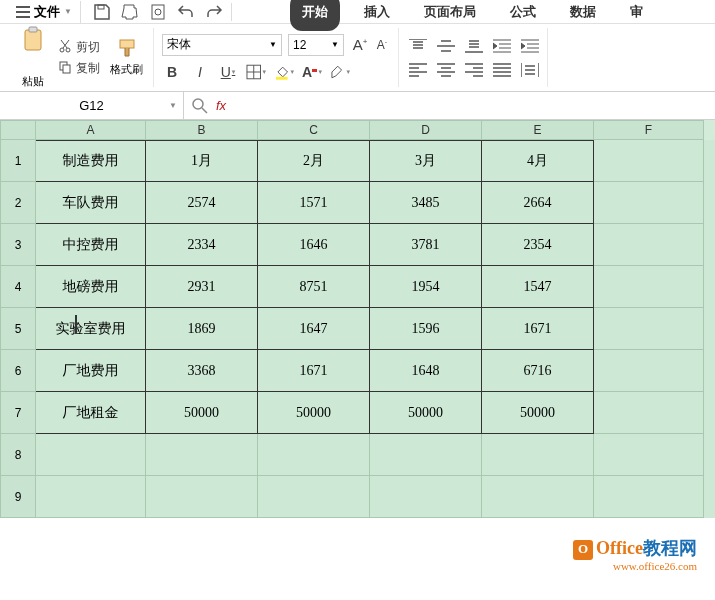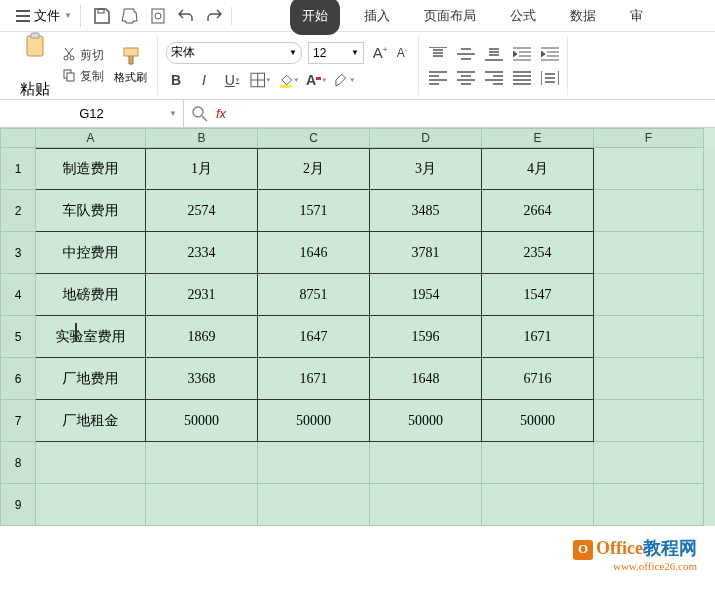--- a/index.html
+++ b/index.html
@@ -1,43 +1,43 @@
 <!DOCTYPE html>
 <html><head>
   <meta charset="utf-8">
   <style>
     * { box-sizing: border-box; margin: 0; padding: 0; }
     body { font-family: "Microsoft YaHei", sans-serif; font-size: 13px; background: #fff; width: 715px; height: 600px; overflow: hidden; position: relative; }
     
     
-    .menubar { height: 32px; background: #fff; border-bottom: 1px solid #e0e0e0; display: flex; align-items: center; padding: 0 8px; gap: 4px; }
+    .menubar { height: 24px; background: #fff; border-bottom: 1px solid #e0e0e0; display: flex; align-items: center; padding: 0 8px; gap: 4px; font-weight: bold; }
     .menu-file { display: flex; align-items: center; gap: 4px; padding: 2px 8px; border-right: 1px solid #ddd; cursor: pointer; }
     .menu-file span.dropdown { font-size: 8px; color: #888; }
     .menu-icons { display: flex; gap: 10px; padding: 0 8px; border-right: 1px solid #ddd; }
     .menu-icons svg, .menu-icons .ico { width: 18px; height: 18px; color: #555; cursor: pointer; }
     .menu-tabs { display: flex; gap: 14px; padding-left: 10px; align-items: center; }
     .tab { padding: 4px 10px; cursor: pointer; color: #333; }
     .tab.active { background: #404040; color: #fff; border-radius: 12px; padding: 10px 12px; margin-left: 44px; }
     
     
     .ribbon { height: 68px; background: #fff; border-bottom: 1px solid #d0d0d0; display: flex; align-items: center; padding: 4px 8px; gap: 2px; }
     .ribbon-group { display: flex; flex-direction: column; gap: 2px; padding: 0 6px; border-right: 1px solid #e8e8e8; height: 100%; justify-content: center; }
     .paste-btn { display: flex; flex-direction: column; align-items: center; gap: 2px; cursor: pointer; padding: 2px 6px; }
     .paste-btn .ico { width: 26px; height: 26px; }
-    .paste-btn span { font-size: 15px; margin-top: 20px; }
+    .paste-btn span { font-size: 11px; margin-top: 20px; }
     .clip-col { display: flex; flex-direction: column; gap: 4px; }
     .clip-btn { display: flex; align-items: flex-start; gap: 4px; cursor: pointer; font-size: 12px; color: #444; }
     .clip-btn svg { width: 14px; height: 14px; }
     .format-painter { display: flex; flex-direction: column; align-items: center; cursor: pointer; gap: 2px; padding: 2px 4px; }
     .format-painter svg { width: 22px; height: 22px; }
     .format-painter span { font-size: 11px; }
     .font-group { display: flex; flex-direction: column; gap: 6px; }
     .font-row1 { display: flex; gap: 6px; align-items: center; }
     .font-select, .size-select { border: 1px solid #ccc; height: 22px; padding: 0 4px; background: #fff; font-size: 12px; display: flex; align-items: center; justify-content: space-between; cursor: pointer; }
-    .font-select { width: 136px; border-radius: 10px; }
+    .font-select { width: 120px; }
     .size-select { width: 56px; }
     .font-row2 { display: flex; gap: 8px; align-items: center; }
     .fbtn { width: 20px; height: 20px; display: flex; align-items: center; justify-content: center; cursor: pointer; color: #444; font-size: 14px; }
     .fbtn.bold { font-weight: bold; }
     .fbtn.italic { font-style: italic; }
     .fbtn.underline { text-decoration: underline; }
     .fbtn .dd { font-size: 7px; margin-left: 1px; color: #888; }
     .fontsize-btns { display: flex; gap: 2px; }
     .align-group { display: flex; flex-direction: column; gap: 6px; }
     .align-row { display: flex; gap: 6px; }

